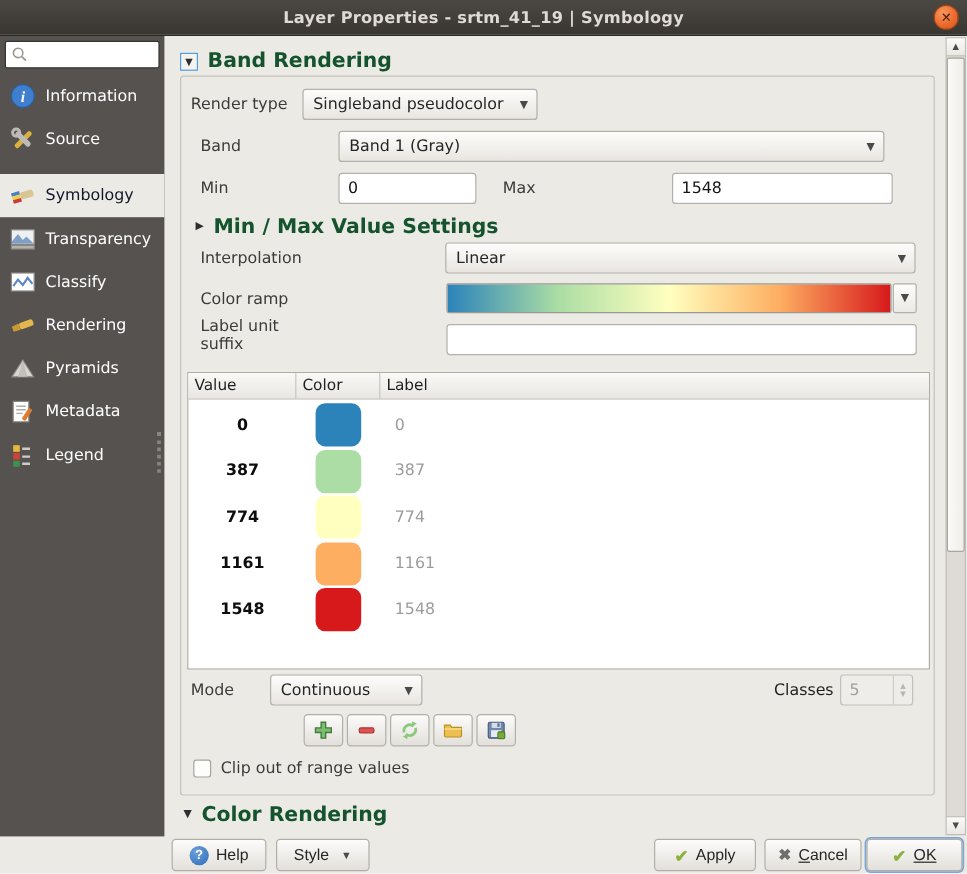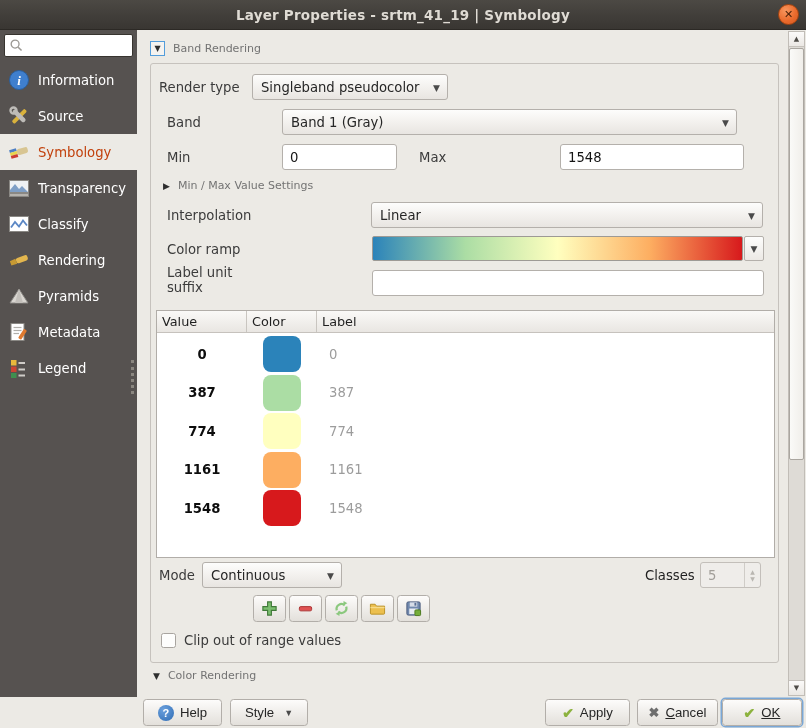--- a/index.html
+++ b/index.html
@@ -19,40 +19,40 @@
 
   
   .sidebar { position:absolute; left:0; top:30px; width:137px; height:667px; background:#565250; }
   .search-box { position:absolute; left:4px; top:4px; width:129px; height:23px; background:#fff;
     border:1px solid #37342f; border-radius:2px; display:flex; align-items:center; padding-left:4px; }
   .search-box svg { flex:0 0 auto; }
   .search-box input { border:none; outline:none; width:100px; height:19px; font-size:12px; background:transparent; }
   .nav { position:absolute; left:0; top:32px; width:137px; }
   .nav-item { height:36px; display:flex; align-items:center; gap:7px; padding-left:7px;
     color:#ffffff; font-size:13.2px; cursor:pointer; }
-  .nav-item.selected { background:#eceae5; color:#c2410c; }
+  .nav-item.selected { background:#eceae5; color:#0f172a;margin-top:11px; }
   .nav-icon { width:24px; height:24px; display:flex; align-items:center; justify-content:center; }
   .splitter { position:absolute; left:131px; top:330px; height:34px; border-left:3px dotted #8a867f; }
 
   
   .scrollbar { position:absolute; left:788px; top:31px; width:17px; height:665px;
     background:#dedbd6; border:1px solid #c1bdb7; }
   .sb-btn { position:absolute; left:0; width:15px; height:15px; background:linear-gradient(#fbfaf9,#ebe8e4);
     display:flex; align-items:center; justify-content:center; font-size:7px; color:#4e4b47; }
   .sb-up { top:0; border-bottom:1px solid #c6c2bc; }
   .sb-down { bottom:0; border-top:1px solid #c6c2bc; }
   .sb-thumb { position:absolute; left:0px; top:16px; width:15px; height:412px;
     background:linear-gradient(90deg,#fafaf8,#f0eeea); border:1px solid #aaa6a0; border-radius:2px; }
 
   
   .section-head { position:absolute; display:flex; align-items:center; gap:8px; }
   .collapse-box { width:15px; height:15px; border:1px solid #539ddb; background:#f5f3f0;
     display:flex; align-items:center; justify-content:center; font-size:8px; color:#2e2e2e; cursor:pointer; }
   .tri { font-size:9px; color:#2e2e2e; }
-  .sec-label { font-weight:normal; font-size:11px; color:#737373; }
+  .sec-label { font-weight:bold; font-size:17px; color:#14532d; }
 
   .frame { position:absolute; left:150px; top:63px; width:629px; height:600px;
     border:1px solid #c6c2bd; border-radius:3px; }
 
   .lbl { position:absolute; font-size:13.2px; color:#3b3b3b; white-space:nowrap; }
 
   .combo { position:absolute; height:26px; background:linear-gradient(#fdfdfc,#f3f1ee 50%,#e8e5e1);
     border:1px solid #b4b0ab; border-radius:3px; display:flex; align-items:center;
     padding:0 22px 0 8px; font-size:13.2px; color:#262626; cursor:pointer; }
   .combo .arrow { position:absolute; right:7px; top:8px; font-size:9px; color:#4a4a4a; }
@@ -309,21 +309,21 @@
           <div class="td-value">1548</div>
           <div class="td-color">
               <div class="swatch" style="background: rgb(215, 25, 28);"></div>
             </div>
           <div class="td-label">1548</div>
         </div>
       </div>
     </div>
 
     <span class="lbl" style="left:8px; top:504px;">Mode</span>
-    <div class="combo" style="left:51px; top:498px; width:140px;">
+    <div class="combo" style="left:74px; top:498px; width:127px;">
       <span>Continuous</span>
       <span class="arrow">▼</span>
     </div>
     <span class="lbl" style="left:494px; top:504px; color:#1f1f1f;">Classes</span>
     <div class="spin" aria-disabled="true">
       <span>5</span>
       <span class="spin-btns">
           <span>▲</span>
           <span>▼</span>
         </span>

